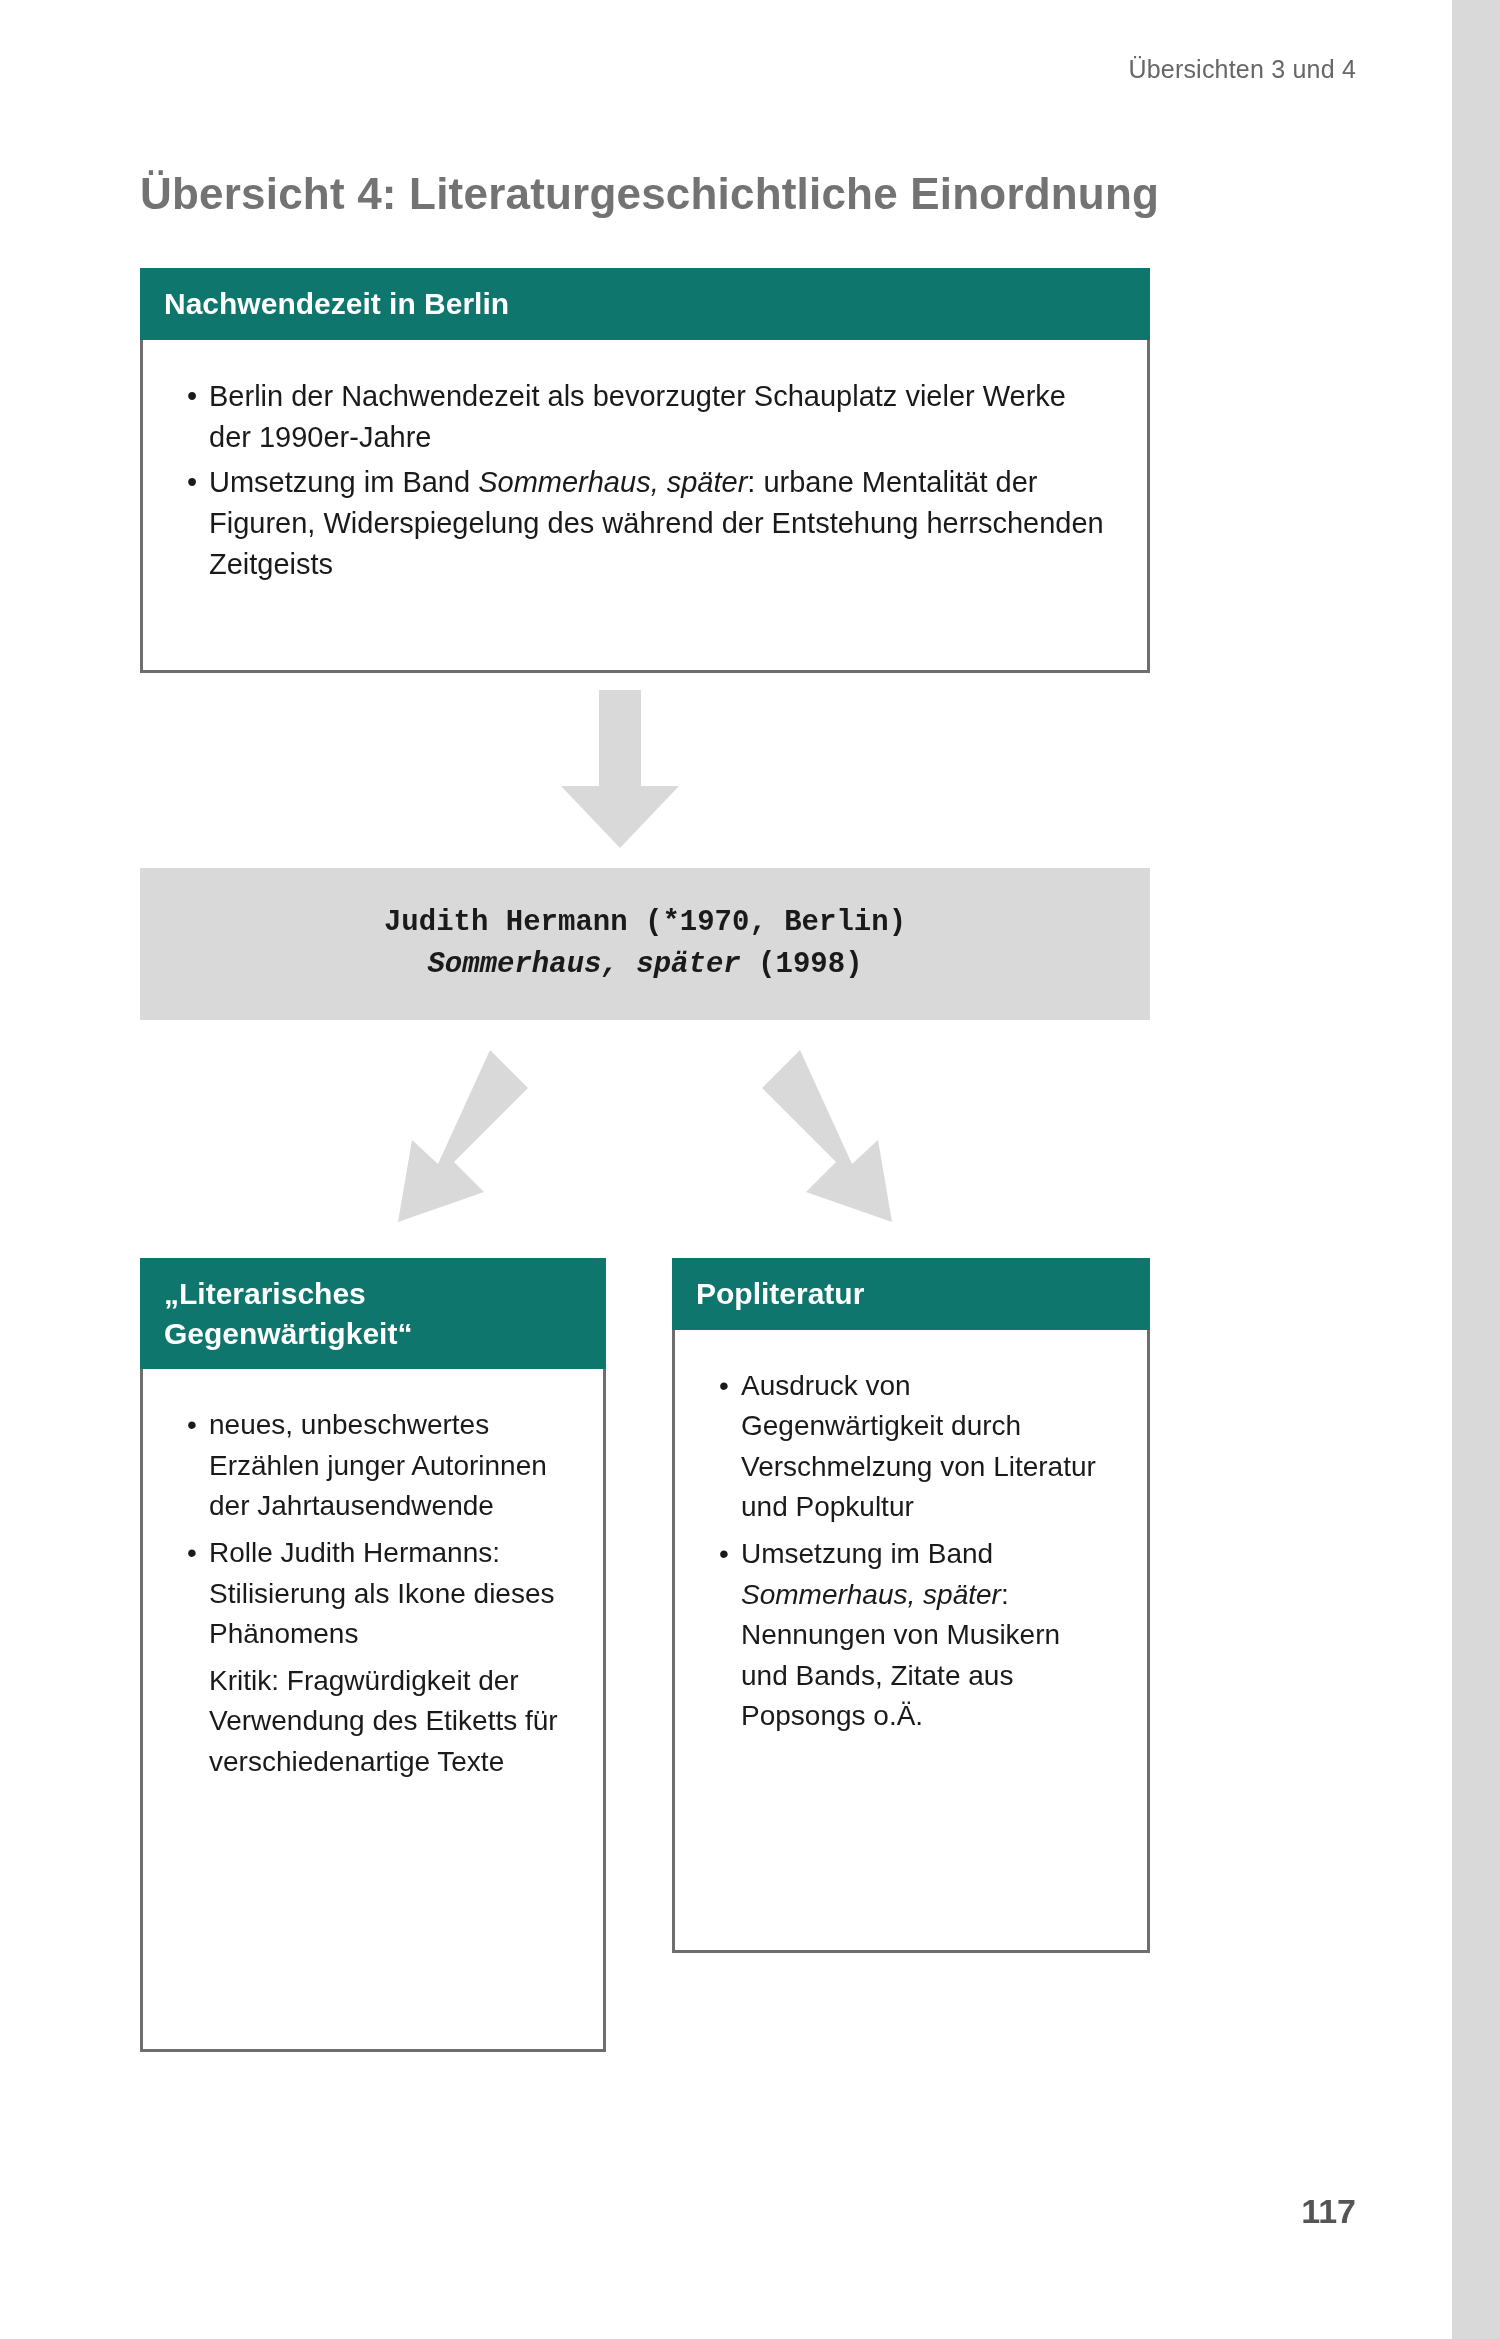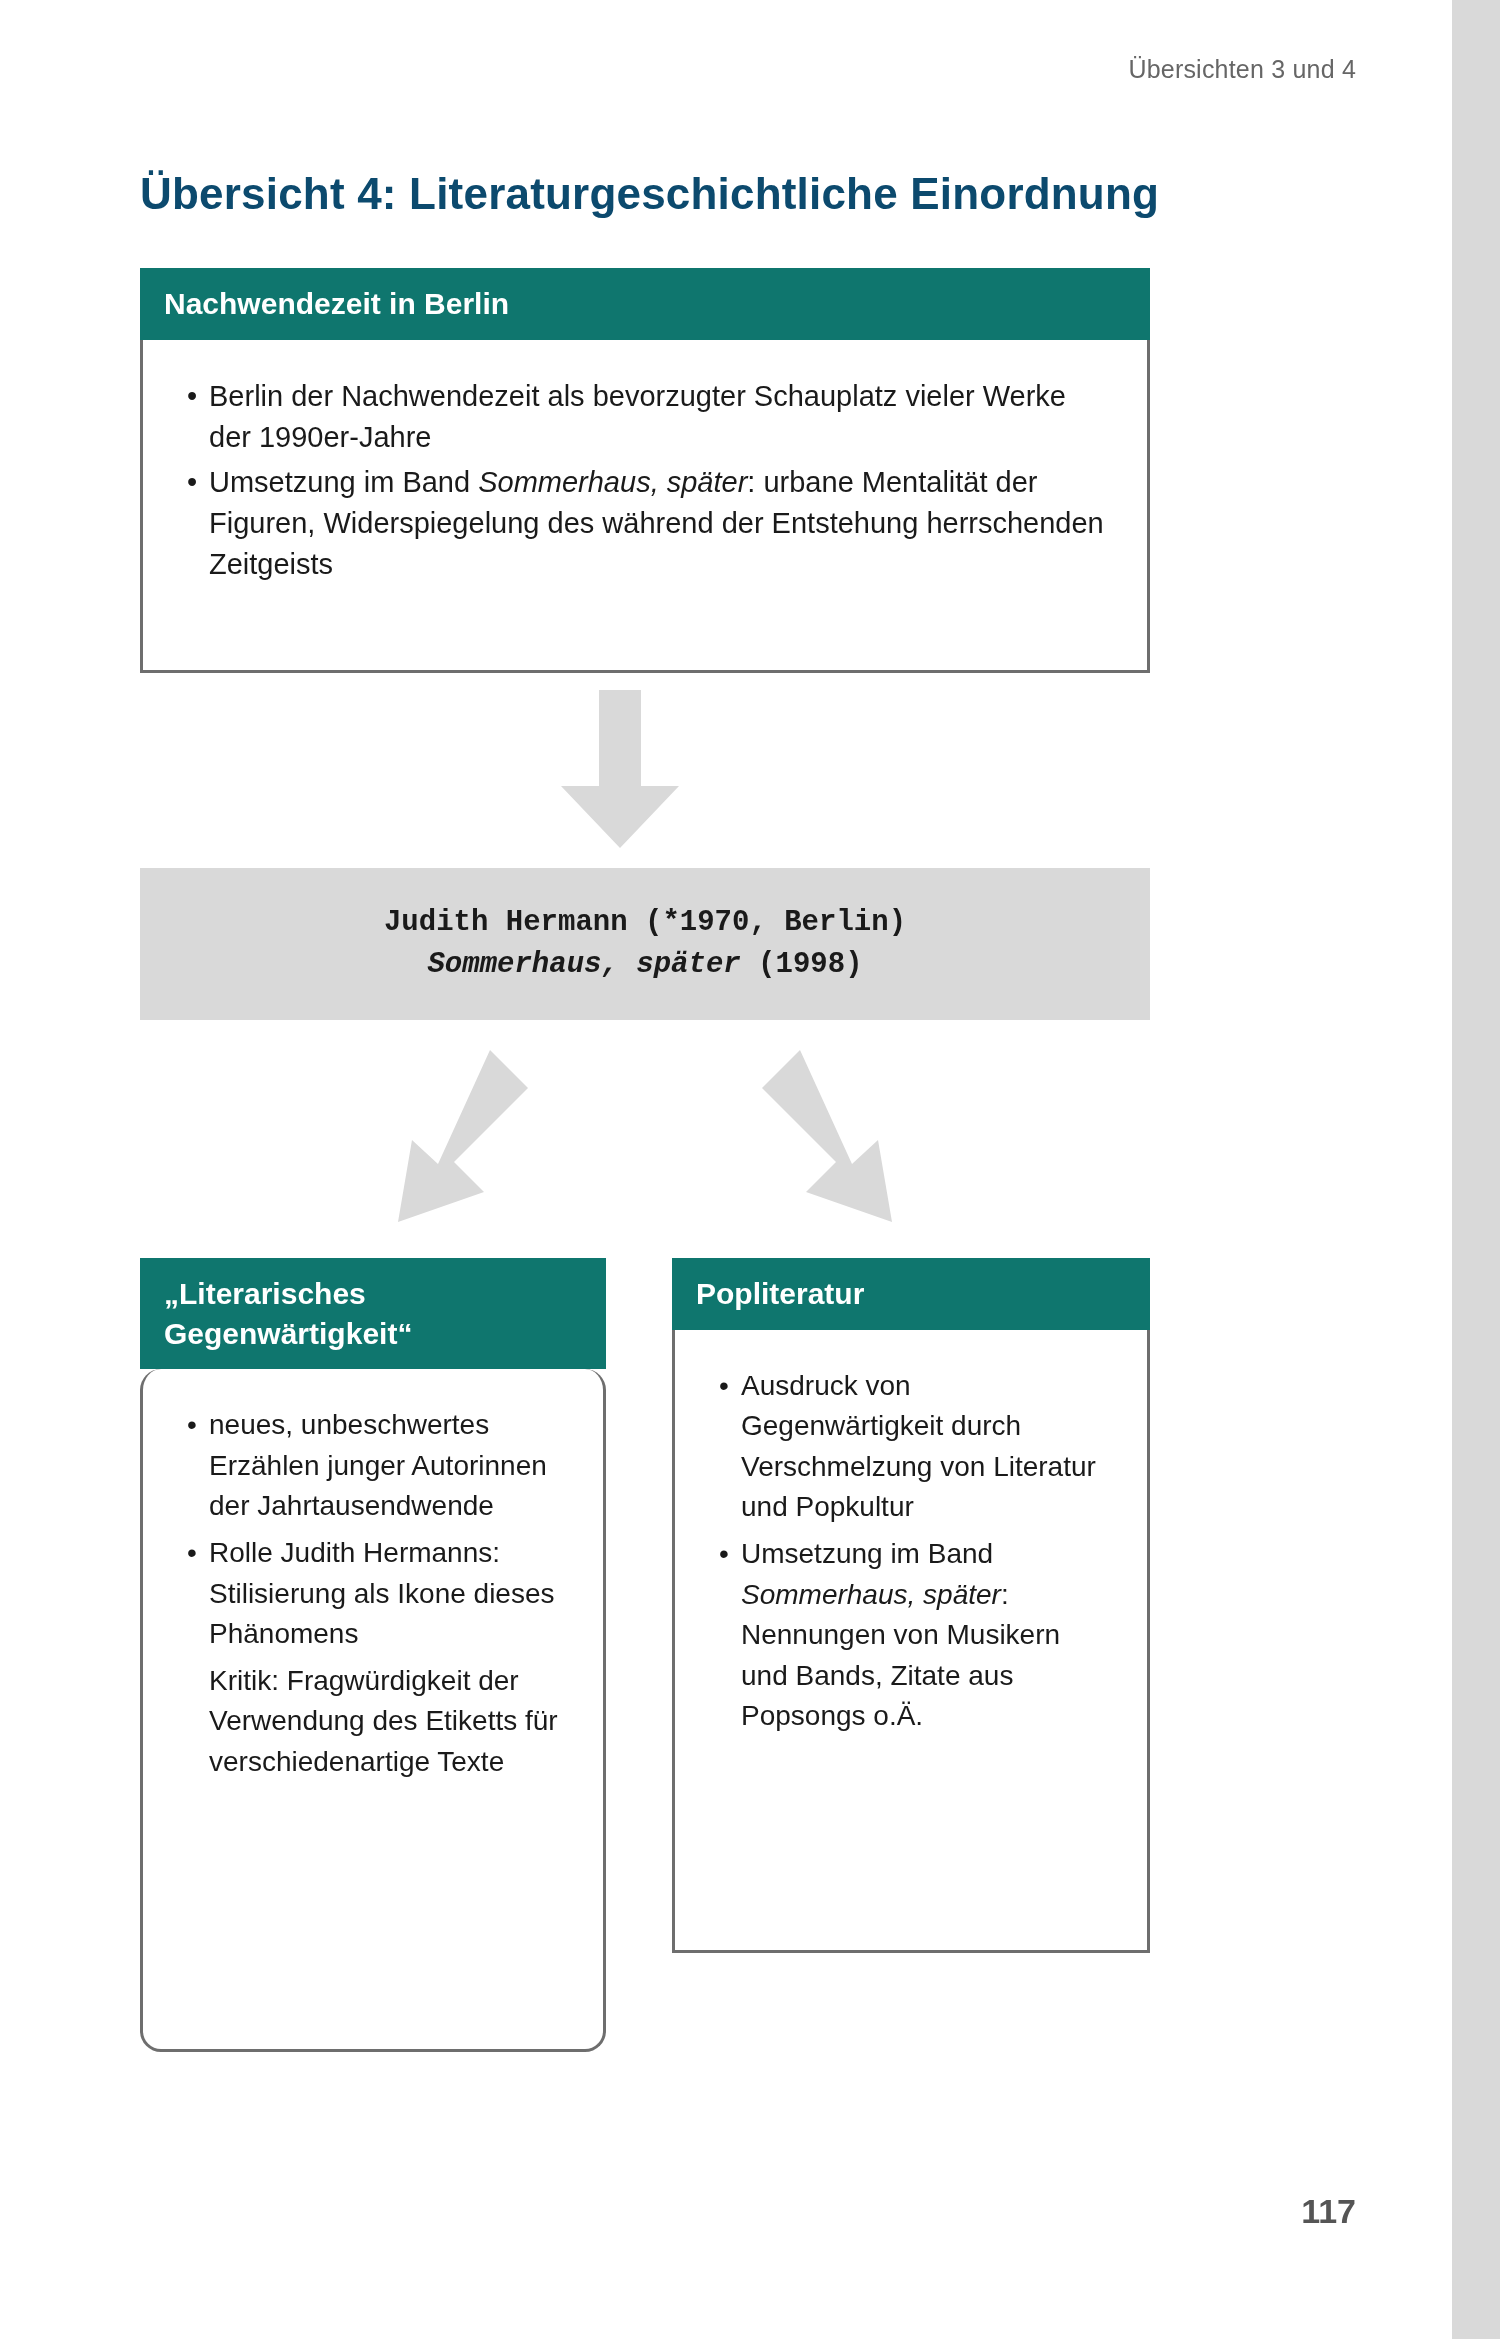--- a/index.html
+++ b/index.html
@@ -38,21 +38,21 @@
     right: 96px;
     font-size: 25px;
     color: #666666;
     letter-spacing: 0.2px;
   }
   .page-title {
     position: absolute;
     top: 140px;
     left: 140px;
     font-size: 44px;
-    color: #0c4a6e;
+    color: #737373;
     letter-spacing: 0.2px;
     white-space: nowrap;
   }
   
   .box {
     position: absolute;
     box-sizing: border-box;
   }
   .box-header {
     background: #0f766e;
@@ -116,21 +116,21 @@
     font-family: Liberation Mono, monospace;
   }
   #box-judith .line1 { font-weight: bold; }
   #box-judith .line2 { font-weight: bold; }
   
   #box-fraeulein {
     top: 1258px;
     left: 140px;
     width: 466px;
   }
-  #box-fraeulein .box-body { min-height: 640px; border-radius: 21px; }
+  #box-fraeulein .box-body { min-height: 640px; }
   #box-popliteratur {
     top: 1258px;
     left: 672px;
     width: 478px;
   }
   #box-popliteratur .box-header { }
   #box-popliteratur .box-body { min-height: 580px; }
   #box-fraeulein ul.bullets li,
   #box-popliteratur ul.bullets li {
     font-size: 28px;

